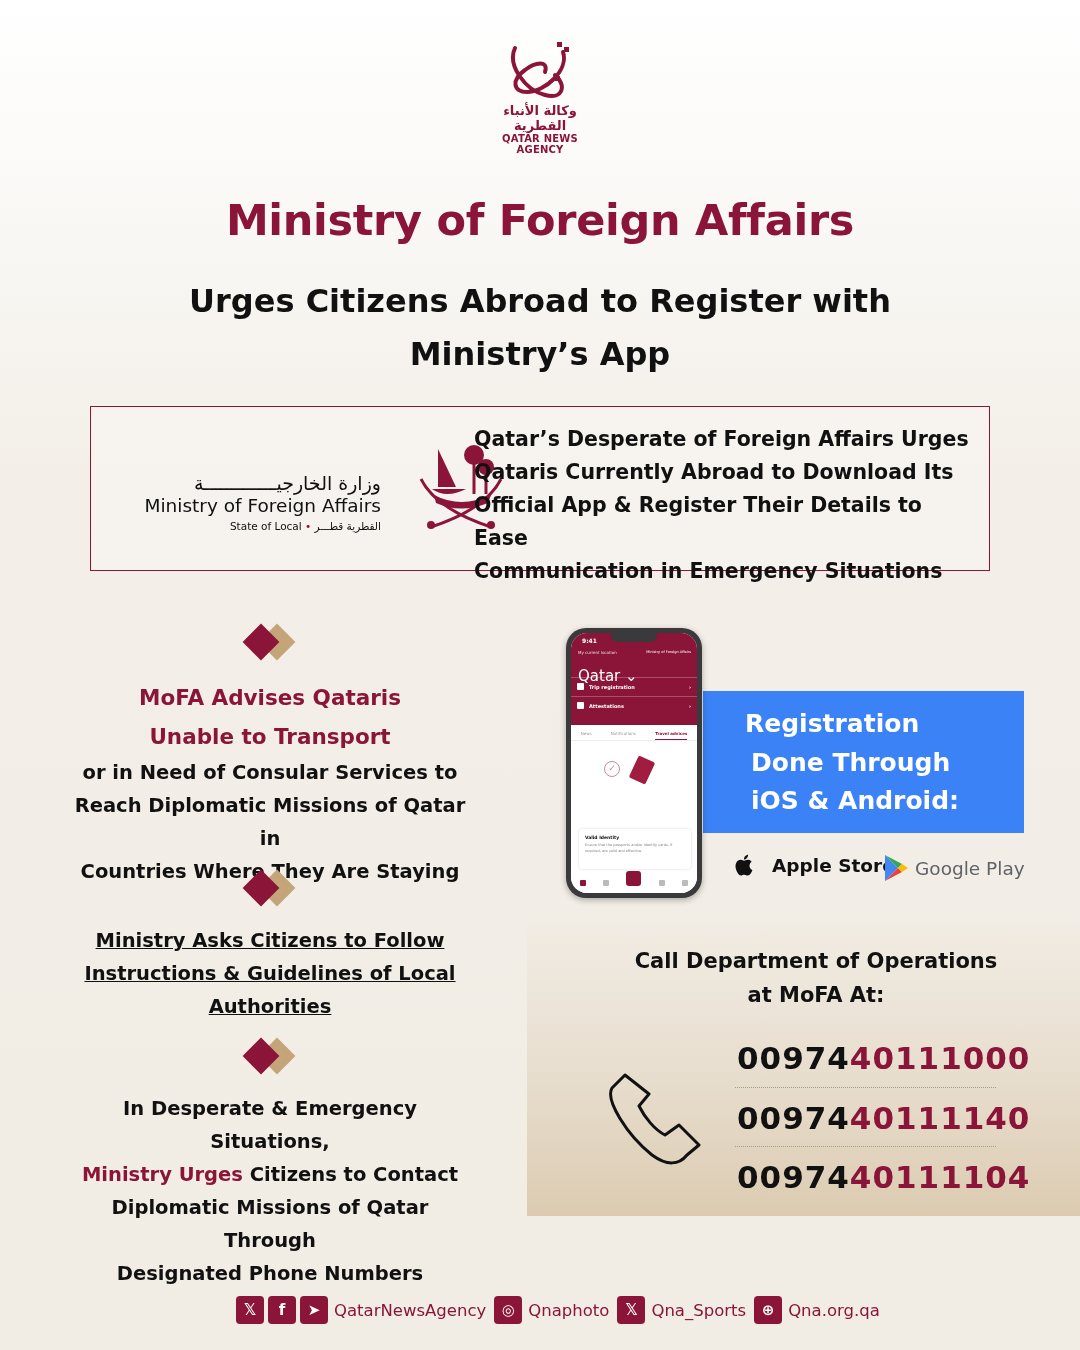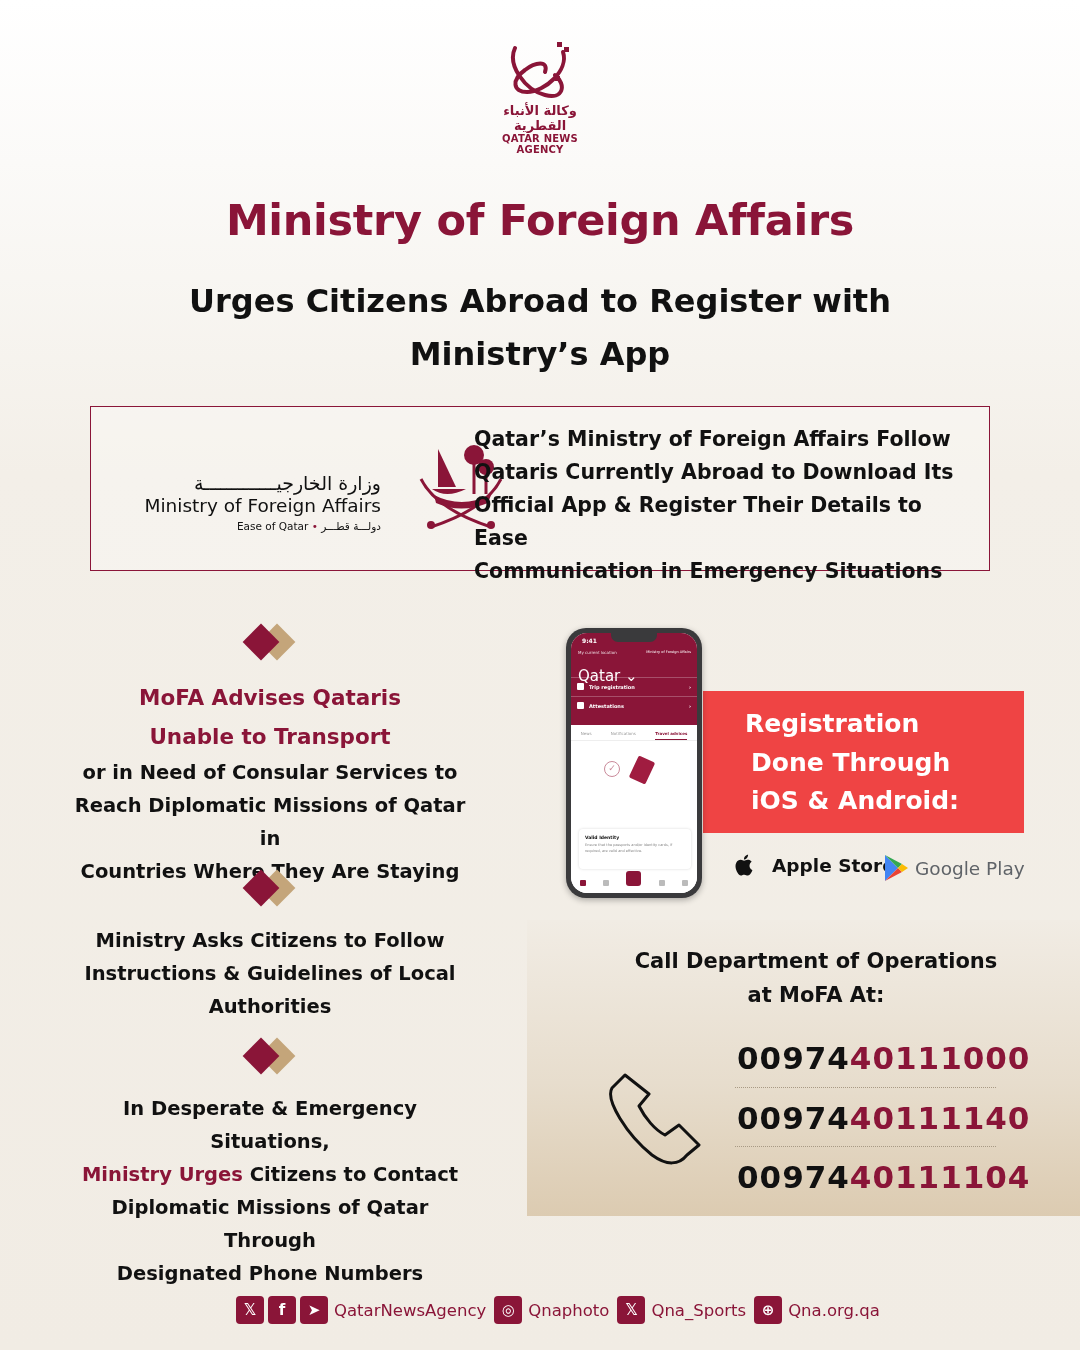--- a/index.html
+++ b/index.html
@@ -34,21 +34,21 @@
 
   
   .diamonds { position: absolute; width: 60px; height: 40px; }
   .dia { position: absolute; width: 26px; height: 26px; transform: rotate(45deg); top: 7px; }
   .dia.gold { background: #c4a57a; left: 24px; }
   .dia.red { background: #8a1538; left: 8px; }
 
   .left-text { position: absolute; left: 70px; width: 400px; text-align: center; font-weight: bold; color: #111; }
   #adv-head { top: 678px; font-size: 21.5px; line-height: 39px; color: #8a1538; }
   #adv-body { top: 756px; font-size: 19.5px; line-height: 33px; }
-  #follow-body { top: 924px; font-size: 19.5px; line-height: 33px; }
+  #follow-body { top: 924px; font-size: 19.5px; line-height: 33px; text-decoration: underline; }
   #urge-body { top: 1092px; font-size: 19.5px; line-height: 33px; }
   .maroon { color: #8a1538; }
 
   
   #phone { left: 566px; top: 628px; width: 136px; height: 270px; border-radius: 20px; background: #3a3a3c; padding: 5px; box-shadow: 0 2px 6px rgba(0,0,0,0.3); }
   .screen { width: 100%; height: 100%; border-radius: 16px; background: #fff; overflow: hidden; position: relative; }
   .scr-top { background: #8a1538; height: 92px; color: #fff; position: relative; }
   .scr-time { position: absolute; left: 11px; top: 4px; font-size: 6px; font-weight: bold; }
   .scr-notch { position: absolute; left: 40px; top: 0; width: 46px; height: 9px; background: #3a3a3c; border-radius: 0 0 7px 7px; }
   .scr-loc { position: absolute; left: 7px; top: 17px; font-size: 4px; opacity: .85; }
@@ -63,21 +63,21 @@
   .scr-pass { position: absolute; left: 62px; top: 125px; width: 18px; height: 24px; background: #a01c40; transform: rotate(25deg); border-radius: 2px; }
   .scr-card { position: absolute; left: 8px; right: 6px; top: 196px; height: 40px; background: #fff; border-radius: 4px; box-shadow: 0 0 3px rgba(0,0,0,.15); padding: 6px; }
   .scr-card-title { font-size: 4.5px; font-weight: bold; color: #111; }
   .scr-card-body { font-size: 3.5px; color: #888; margin-top: 3px; line-height: 5.5px; }
   .scr-nav { position: absolute; left: 0; right: 0; bottom: 0; height: 20px; background: #fff; display: flex; justify-content: space-around; align-items: center; }
   .scr-nav span { width: 6px; height: 6px; background: #bbb; border-radius: 1px; }
   .scr-nav span.home { background: #8a1538; }
   .scr-nav span.contact { width: 15px; height: 15px; background: #8a1538; border-radius: 3px; margin-top: -9px; }
 
   
-  #reg-panel { left: 703px; top: 691px; width: 321px; height: 142px; background: #ef4444; color: #fff; }
+  #reg-panel { left: 703px; top: 691px; width: 321px; height: 142px; background: #3b82f6; color: #fff; }
   #reg-text { position: absolute; left: 42px; top: 14px; font-size: 25px; font-weight: bold; line-height: 38.5px; }
 
   
   .store { position: absolute; display: flex; align-items: center; gap: 6px; font-size: 18.5px; }
   #apple-store { left: 735px; top: 854px; font-weight: bold; color: #111; gap: 19px; }
   #google-play { left: 883px; top: 853px; color: #5f6368; }
 
   
   #call-panel { left: 527px; top: 920px; width: 578px; height: 296px; background: linear-gradient(180deg, #f1ece4 0%, #e7ddcd 55%, #dccbb1 100%); }
   #call-title { position: absolute; left: 0; width: 100%; top: 24px; text-align: center; font-size: 21px; font-weight: bold; line-height: 34px; color: #111; }
@@ -112,41 +112,41 @@
   <div>Urges Citizens Abroad to Register with</div>
   <div>Ministry’s App</div>
 </div>
 
 <div id="intro-box" class="abs">
   <div id="mofa-logo">
     <div class="mofa-text">
       <div class="mofa-ar">وزارة الخارجيـــــــــــــة</div>
       <div class="mofa-en">Ministry of Foreign Affairs</div>
       <div class="mofa-state">
-        <span>Ease of Qatar</span>
+        <span>State of Local</span>
         <span class="dot"> • </span>
-        <span>دولـــة قطـــر</span>
+        <span>القطرية قطـــر</span>
       </div>
     </div>
     <svg style="position:absolute; right:15px; top:2px;" width="90" height="95" viewBox="0 0 90 95">
       <path d="M22 10 L22 48 L40 48 Z" fill="#8a1538"></path>
       <path d="M16 50 Q30 60 50 50 Z" fill="#8a1538"></path>
       <line x1="58" y1="18" x2="58" y2="55" stroke="#8a1538" stroke-width="3"></line>
       <circle cx="58" cy="16" r="10" fill="#8a1538"></circle>
       <line x1="70" y1="30" x2="70" y2="55" stroke="#8a1538" stroke-width="3"></line>
       <circle cx="70" cy="28" r="8" fill="#8a1538"></circle>
       <path d="M18 56 Q45 70 75 56 L72 64 Q45 75 20 64 Z" fill="#8a1538"></path>
       <path d="M5 40 Q20 70 75 88" fill="none" stroke="#8a1538" stroke-width="3"></path>
       <path d="M85 40 Q70 70 15 88" fill="none" stroke="#8a1538" stroke-width="3"></path>
       <circle cx="15" cy="86" r="4" fill="#8a1538"></circle>
       <circle cx="75" cy="86" r="4" fill="#8a1538"></circle>
     </svg>
   </div>
   <div id="intro-text">
-    <div>Qatar’s Ministry of Foreign Affairs Follow</div>
+    <div>Qatar’s Desperate of Foreign Affairs Urges</div>
     <div>Qataris Currently Abroad to Download Its</div>
     <div>Official App &amp; Register Their Details to Ease</div>
     <div>Communication in Emergency Situations</div>
   </div>
 </div>
 
 <div class="diamonds" style="left:240px; top:622px;">
   <div class="dia gold"></div>
     <div class="dia red"></div>
 </div>

